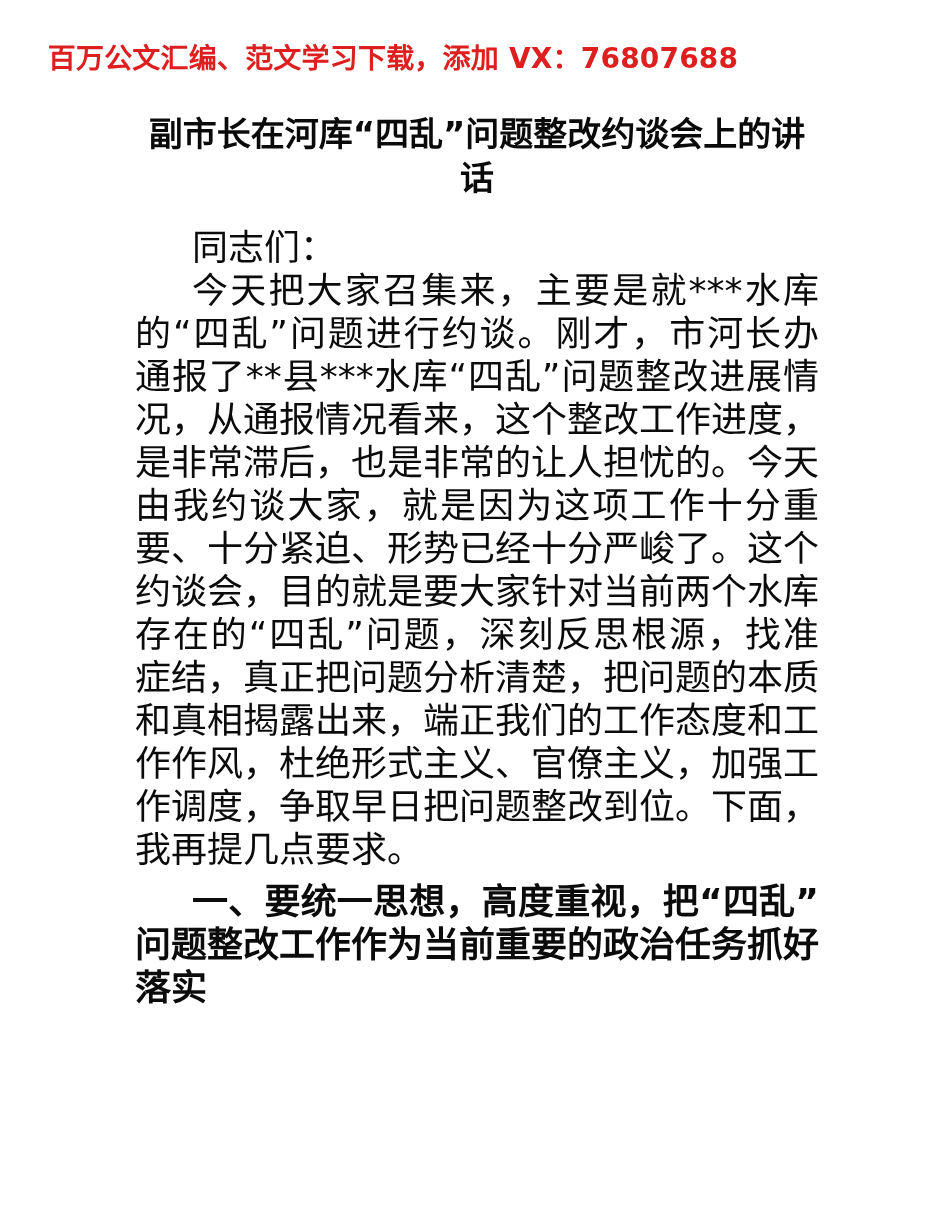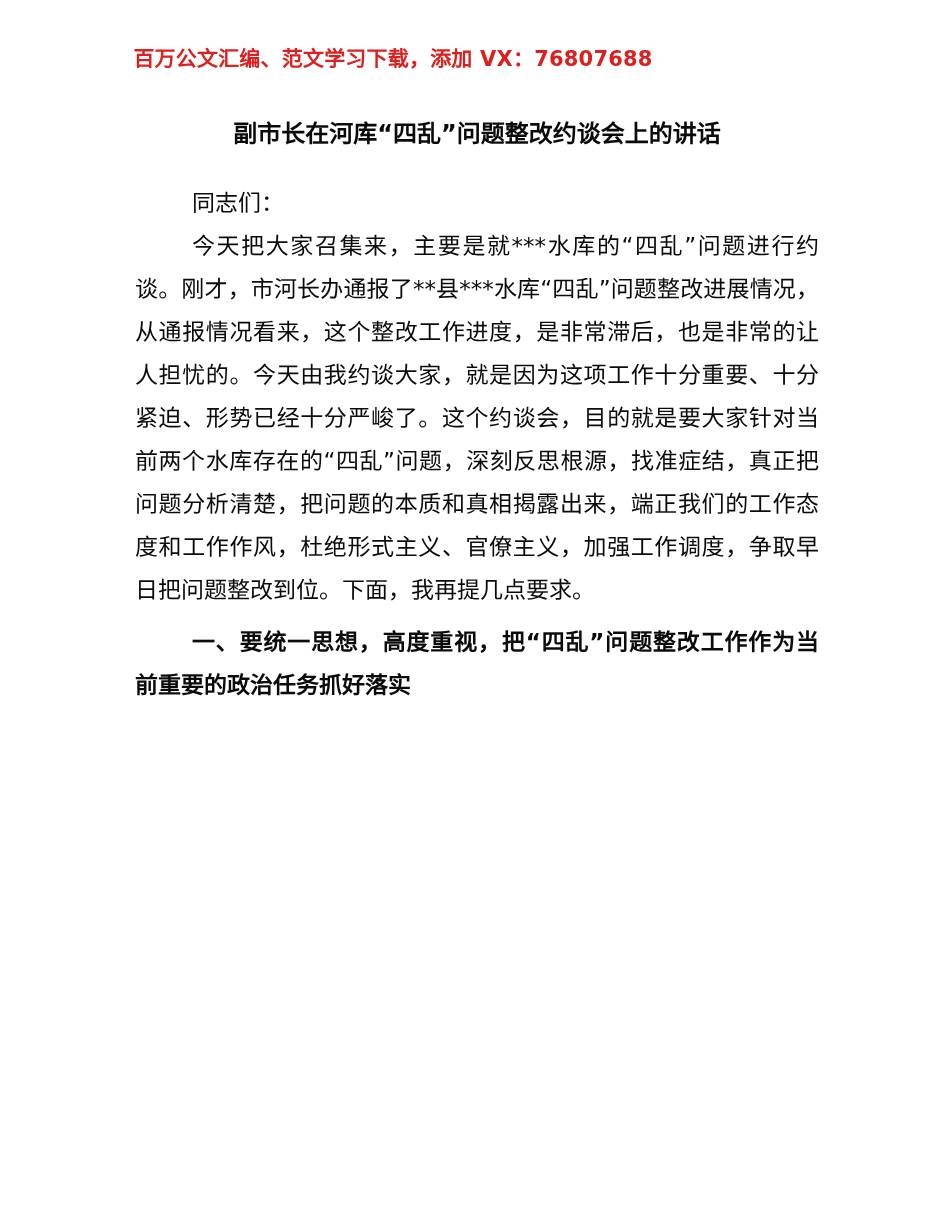--- a/index.html
+++ b/index.html
@@ -26,53 +26,53 @@
   }
 
   
   .promo-header {
     position: absolute;
     top: 44px;
     left: 0;
     width: 786px;
     text-align: center;
     color: #dd1f1f;
-    font-size: 21px;
+    font-size: 28px;
     line-height: 30px;
     font-weight: 700;
     letter-spacing: 0.2px;
     white-space: nowrap;
     font-family: "DejaVu Sans", "Liberation Sans", sans-serif;
   }
 
   
   .doc-body {
     position: absolute;
     top: 112px;
     left: 135px;
     width: 684px;
   }
 
   .doc-title {
-    font-size: 24px;
+    font-size: 34px;
     line-height: 44px;
     font-weight: 700;
     text-align: center;
     margin: 0 0 0 0;
     letter-spacing: 0px;
     color: #0a0a0a;
     font-family: "DejaVu Sans", "Liberation Sans", sans-serif;
   }
 
   .title-spacer {
     height: 26px;
   }
 
   .para {
-    font-size: 23px;
+    font-size: 36px;
     line-height: 43px;
     margin: 0;
     text-align: justify;
     text-justify: inter-ideograph;
     text-indent: 57px;
     letter-spacing: 0px;
     color: #0b0b0b;
     font-family: "DejaVu Sans", "Liberation Sans", sans-serif;
     word-break: break-all;
   }

